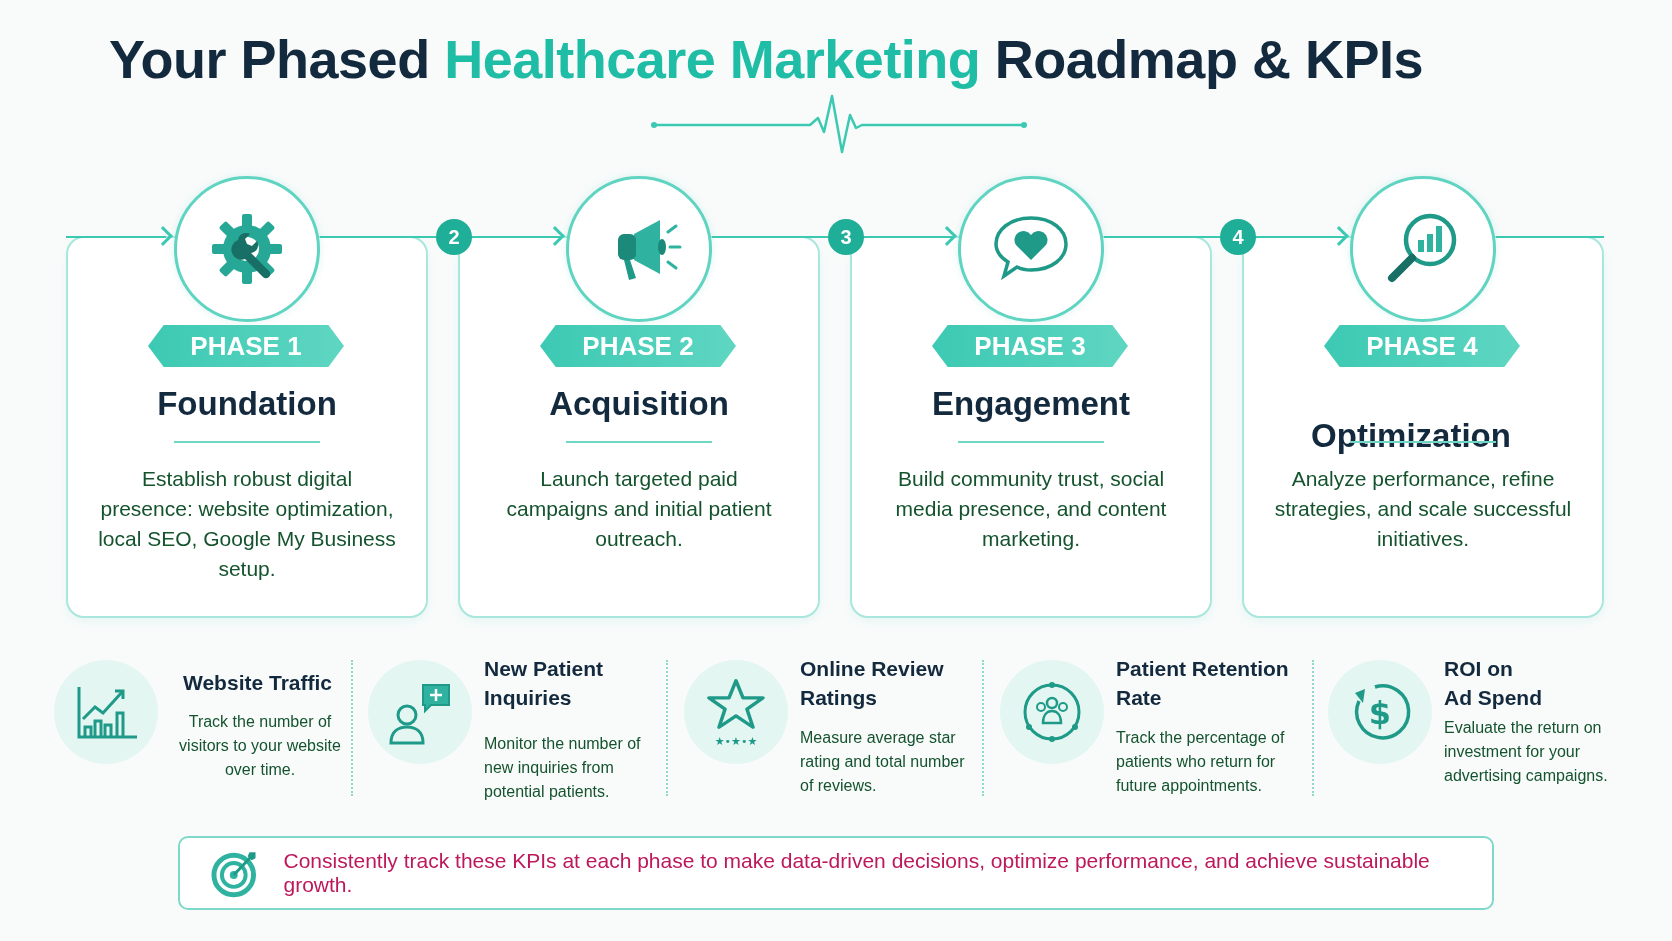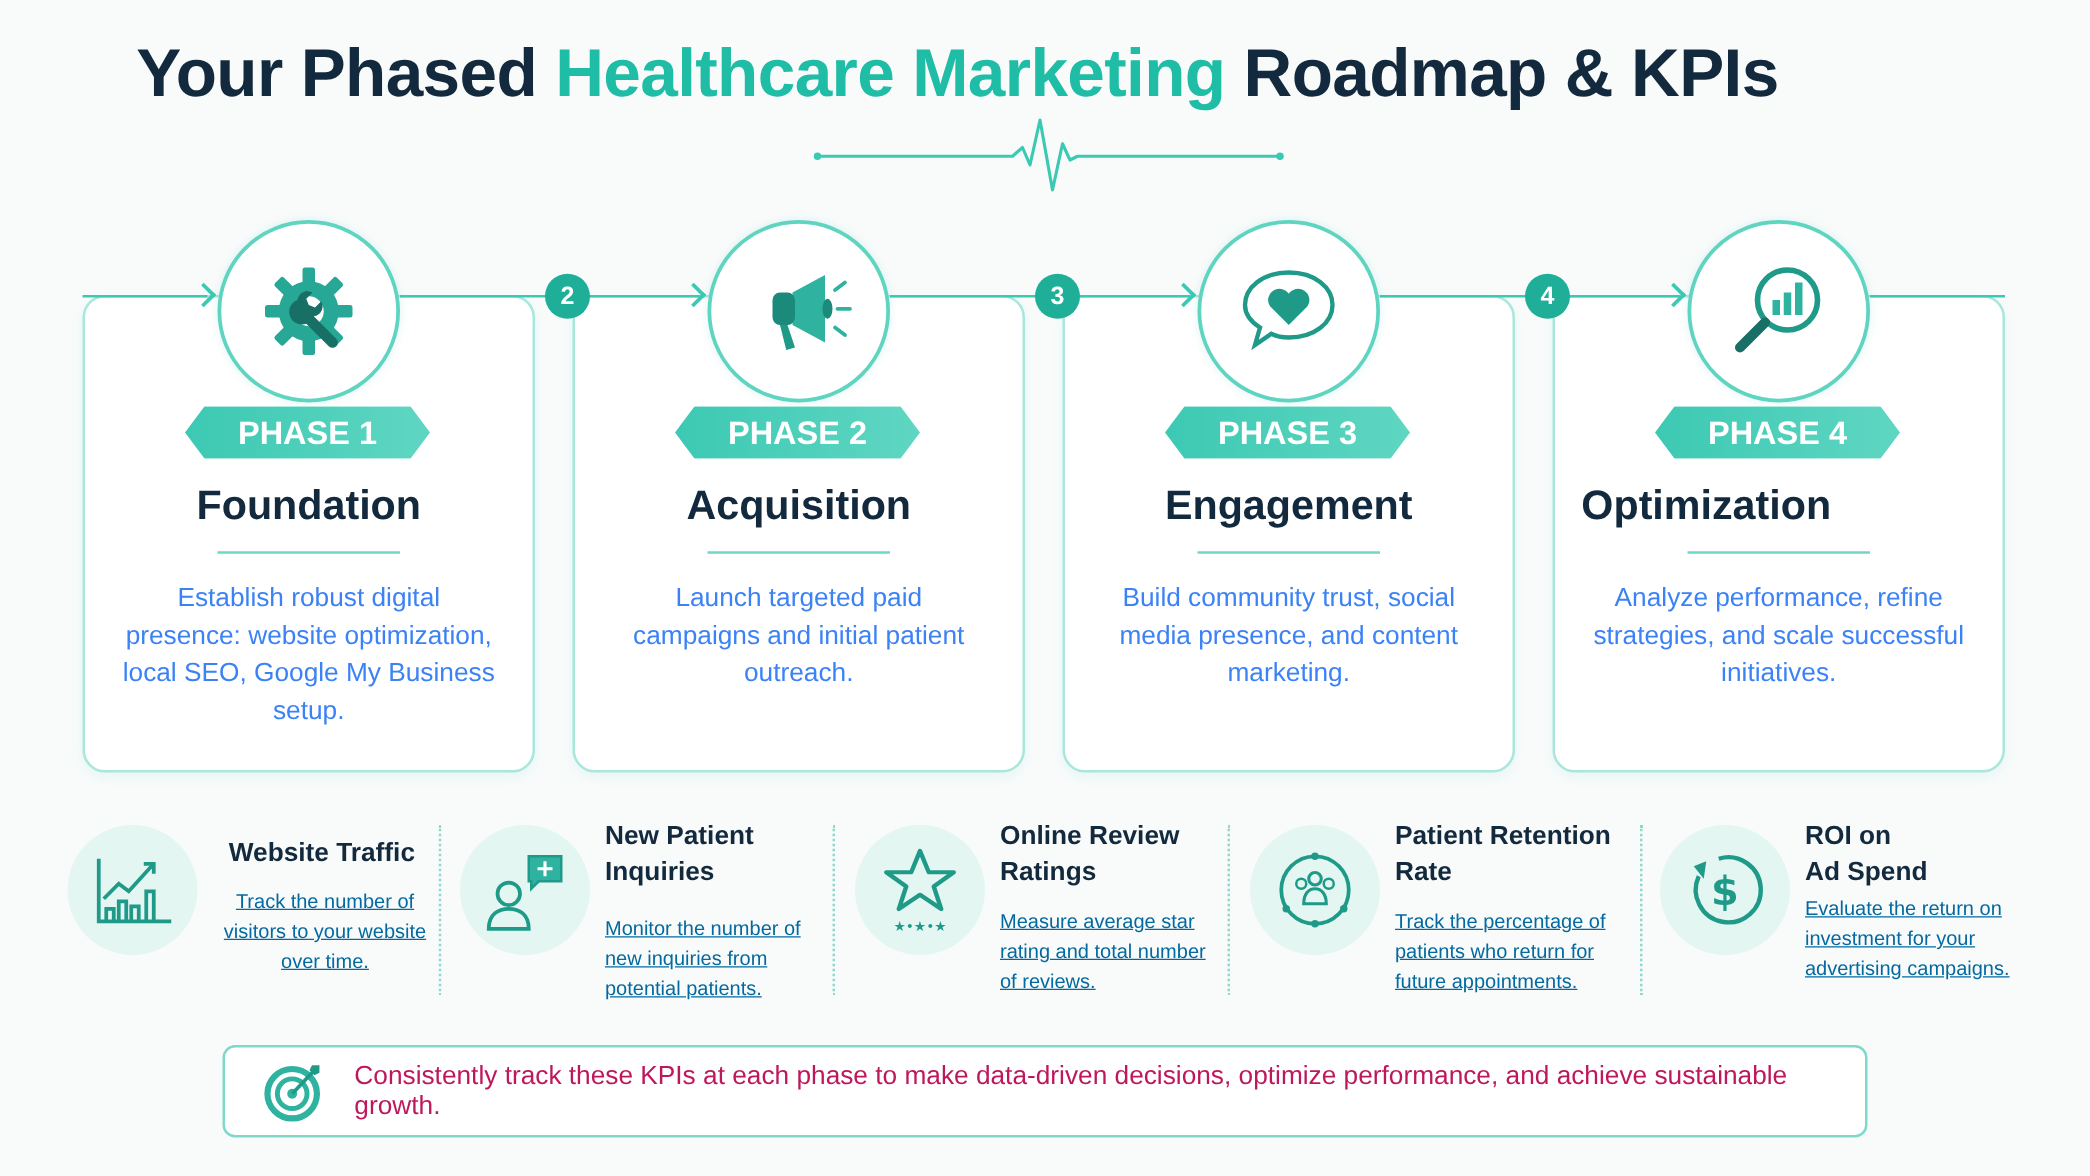--- a/index.html
+++ b/index.html
@@ -40,21 +40,21 @@
   }
   .phase-name {
     position: absolute; top: 385px; width: 362px; text-align: center;
     font-size: 33px; font-weight: 700; color: #13293d;
   }
   .phase-rule {
     position: absolute; top: 441px; width: 146px; height: 2px; background: #6fd7c6;
   }
   .phase-desc {
     position: absolute; top: 464px; width: 300px; text-align: center;
-    font-size: 21px; line-height: 30px; color: #3b82f6;
+    font-size: 21px; line-height: 30px; color: #14532d;
   }
   .connector {
     position: absolute; height: 2px; background: #3cc9b3; top: 236px;
   }
   .arrow-head {
     position: absolute; width: 14px; height: 14px;
     border-top: 3px solid #3cc9b3; border-right: 3px solid #3cc9b3;
     transform: rotate(45deg); top: 229px;
   }
   .step-num {
@@ -71,21 +71,21 @@
     border-radius: 50%; background: #e3f6f2;
     display: flex; align-items: center; justify-content: center;
   }
   .kpi-icon svg { width: 70px; height: 70px; }
   .kpi-title {
     position: absolute; left: 116px; top: 6px; width: 175px;
     font-size: 21px; line-height: 29px; font-weight: 700; color: #13293d;
   }
   .kpi-desc {
     position: absolute; left: 116px; width: 180px;
-    font-size: 16px; line-height: 24px; color: #0369a1; text-decoration: underline;
+    font-size: 16px; line-height: 24px; color: #14532d;
   }
   .kpi-divider {
     position: absolute; top: 660px; height: 136px; width: 0;
     border-left: 2px dotted #8fd9cc;
   }
 
   .footer {
     position: absolute; top: 836px; left: 178px; width: 1316px; height: 74px;
     border: 2px solid #7fd9ca; border-radius: 10px; background: #ffffff;
     display: flex; align-items: center;
@@ -173,21 +173,21 @@
 <div class="phase-circle" style="left:1350px;">
   <svg viewBox="0 0 90 90">
     <circle cx="52" cy="36" r="24" fill="none" stroke="#1f9a88" stroke-width="4.5"></circle>
     <rect x="40" y="36" width="6" height="12" fill="#2fb3a0"></rect>
     <rect x="49" y="30" width="6" height="18" fill="#2fb3a0"></rect>
     <rect x="58" y="22" width="6" height="26" fill="#2fb3a0"></rect>
     <line x1="34" y1="54" x2="14" y2="74" stroke="#186f66" stroke-width="8" stroke-linecap="round"></line>
   </svg>
 </div>
 <div class="phase-badge" style="left:1324px;">PHASE 4</div>
-<div class="phase-name" style="left:1184px;">Optimization</div>
+<div class="phase-name" style="left:1230px;margin-top:32px;">Optimization</div>
 <div class="phase-rule" style="left:1350px;"></div>
 <div class="phase-desc" style="left:1273px;">Analyze performance, refine strategies, and scale successful initiatives.</div>
 
 <div class="kpi" style="left:54px; width:300px;text-align:center;">
   <div class="kpi-icon">
     <svg viewBox="0 0 70 70">
       <polyline points="8,10 8,60 66,60" fill="none" stroke="#1f9a88" stroke-width="3"></polyline>
       <path d="M14 60 V50 h6 V60 M24 60 V44 h6 V60 M34 60 V48 h6 V60 M46 60 V36 h6 V60" fill="none" stroke="#1f9a88" stroke-width="3"></path>
       <polyline points="12,42 24,30 32,36 52,14" fill="none" stroke="#1f9a88" stroke-width="3"></polyline>
       <polyline points="44,14 52,14 52,22" fill="none" stroke="#1f9a88" stroke-width="3"></polyline>

